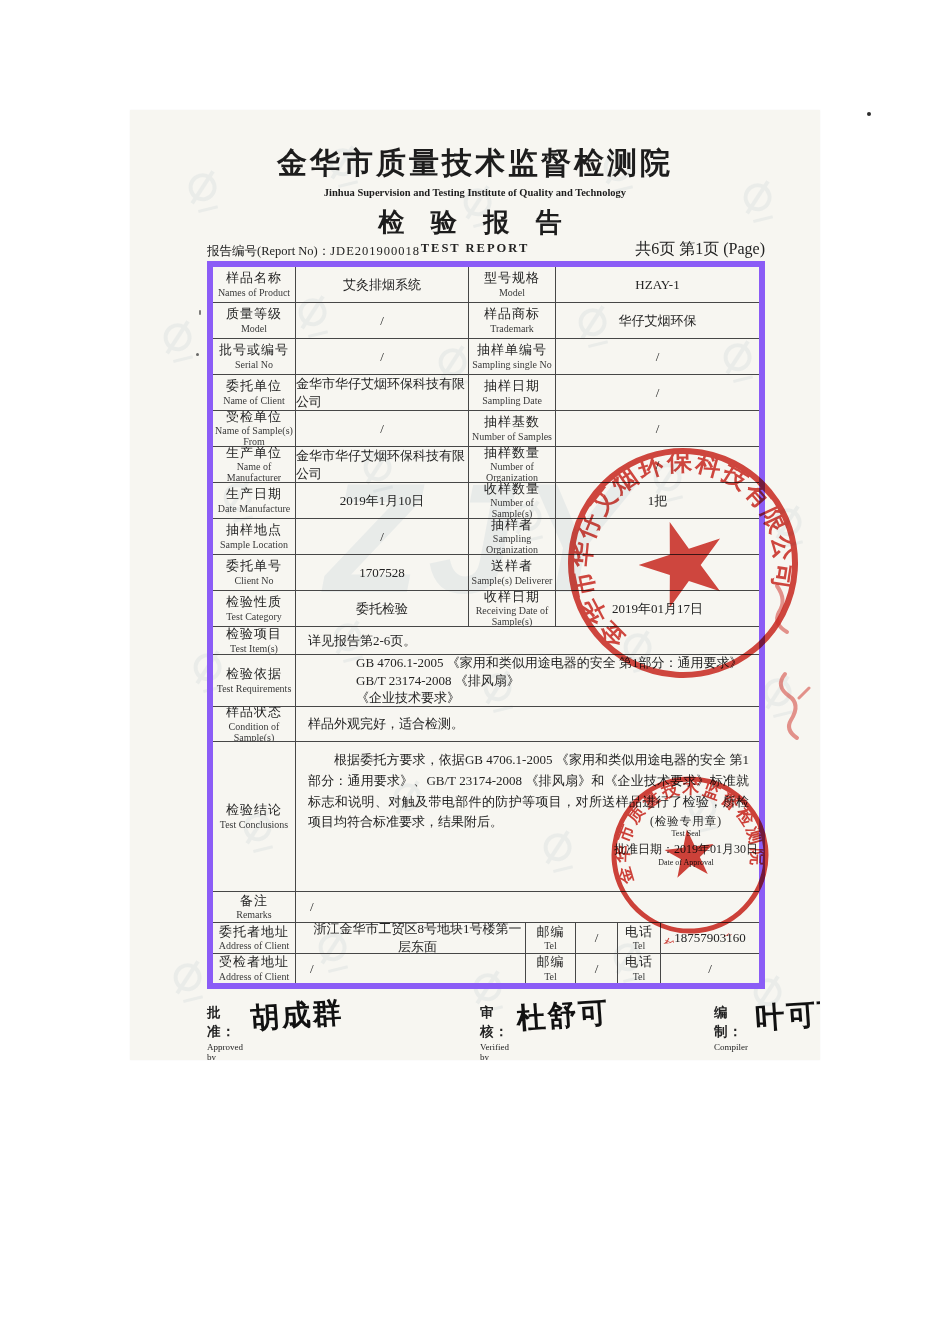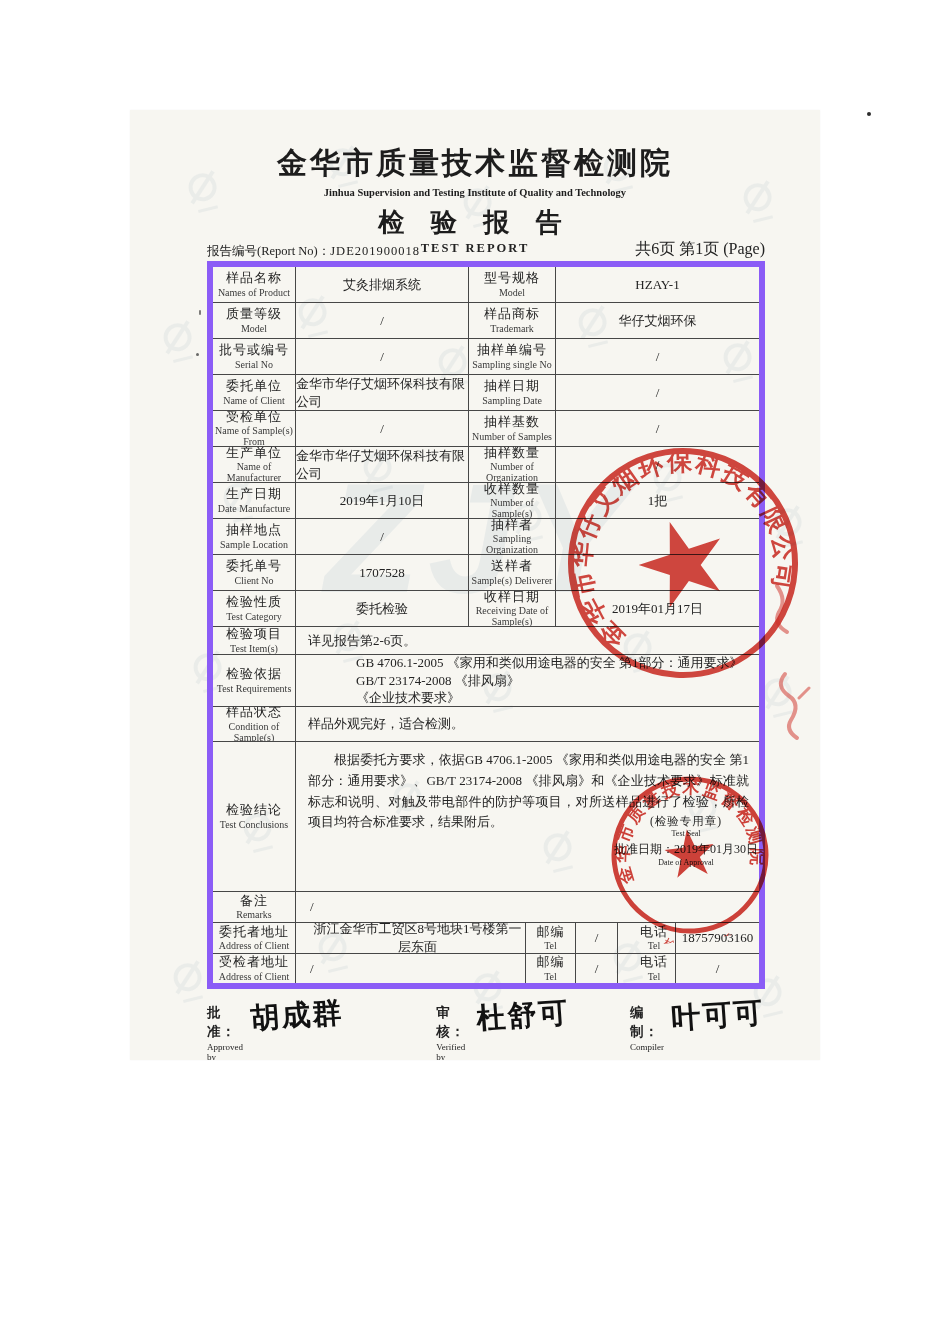--- a/index.html
+++ b/index.html
@@ -35,34 +35,34 @@
   .cell { border-right: 1px solid #474747; display: flex; flex-direction: column;
           justify-content: center; align-items: center; overflow: hidden; }
   .cell.last { border-right: none; }
   .lbl .cn { font-size: 13px; color: #242424; letter-spacing: 1px; line-height: 1.1; }
   .lbl .en { font-size: 10px; color: #3a3a3a; line-height: 1.1; text-align: center; margin-top: 1px; }
   .val { font-size: 13px; }
   .val.left { align-items: flex-start; padding-left: 14px; }
   .h36 { height: 36px; } .h28 { height: 28px; } .h52 { height: 52px; gap: 48px; } .h35 { height: 35px; }
   .h150 { height: 150px; } .h31 { height: 31px; } .h29 { height: 29px; }
   .w1 { width: 83px; } .w2 { width: 173px; } .w3 { width: 87px; } .w4 { flex: 1; }
-  .aw2 { width: 230px; text-align: center; } .aw3 { width: 50px; } .aw4 { width: 42px; } .aw5 { width: 43px; margin-left: 15px; } .aw6 { flex: 1; }
+  .aw2 { width: 230px; text-align: center; } .aw3 { width: 50px; } .aw4 { width: 42px; } .aw5 { width: 43px; } .aw6 { flex: 1; }
   .lines { align-items: flex-start; justify-content: center; padding-left: 12px; }
   .lines .line { font-size: 13px; line-height: 1.35; }
   .concl-cell { position: relative; align-items: stretch; justify-content: flex-start; }
   .concl-text { padding: 8px 10px 0 12px; font-size: 13px; line-height: 1.6; text-indent: 2em; text-align: justify; }
 
   .sealnote { position: absolute; left: 300px; top: 72px; width: 180px; text-align: center; color: #1f1f1f; }
   .sealnote .n1 { font-size: 11.5px; letter-spacing: 1px; }
   .sealnote .n2 { font-size: 8px; }
   .sealnote .n3 { font-size: 12px; margin-top: 3px; }
   .sealnote .n4 { font-size: 8px; }
 
   
-  .sigrow { position: absolute; left: 77px; top: 893px; width: 558px; display: flex; }
+  .sigrow { position: absolute; left: 77px; top: 893px; width: 558px; display: flex; gap: 44px; }
   .siggrp { display: flex; align-items: flex-start; }
   .sig-lbl { text-align: left; }
   .sig-lbl .cn { font-size: 13.5px; font-weight: bold; letter-spacing: 1px; }
   .sig-lbl .en { font-size: 9px; display: block; margin-top: 1px; }
   .sig-hand { font-size: 29px; font-weight: 600; color: #111; transform: rotate(-4deg) translateY(-7px);
               margin-left: 8px; letter-spacing: 2px; white-space: nowrap; }
   .g1 { margin-left: 0; } .g2 { margin-left: 92px; } .g3 { margin-left: 60px; }
 
   
   .stamp { position: absolute; pointer-events: none; mix-blend-mode: multiply; }

